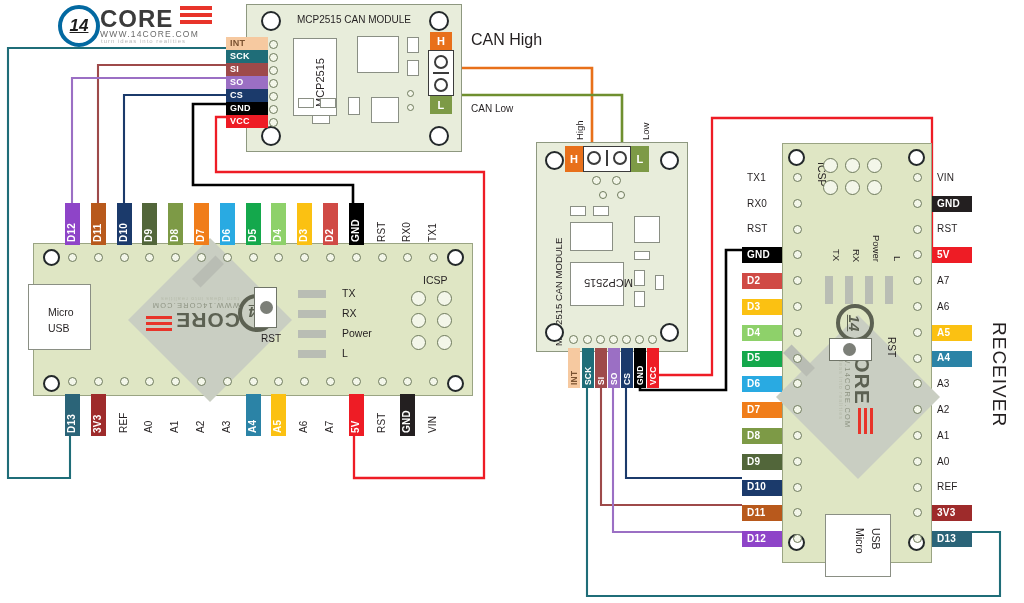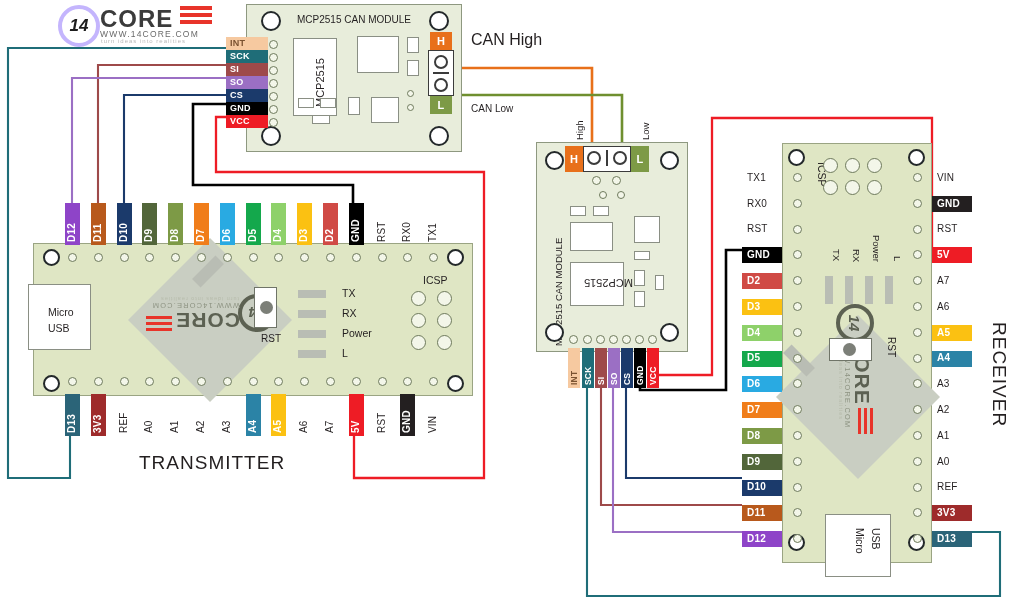--- a/index.html
+++ b/index.html
@@ -18,23 +18,23 @@
   .plainlabel{position:absolute;color:#231f20;font-size:11px;line-height:11px;white-space:nowrap;margin-left:8px;}
   .pinlabel{position:absolute;color:#ffffff;font-size:10.5px;line-height:10.5px;
             display:flex;align-items:center;justify-content:center;white-space:nowrap;
             box-sizing:border-box;font-weight:bold;letter-spacing:.2px;}
   .vert{writing-mode:vertical-rl;}
   .vert180{writing-mode:vertical-rl;transform:rotate(180deg);}
   .rot90cw{transform:rotate(90deg);}
 
   
   .logo{position:absolute;}
-  .logo .circ{position:absolute;border-radius:50%;border:4px solid #c4b5fd;
+  .logo .circ{position:absolute;border-radius:50%;border:4px solid #0369a1;
         display:flex;align-items:center;justify-content:center;
-        font-weight:bold;color:#1d1d1d;font-style:italic;}
+        font-weight:bold;color:#1d1d1d;font-style:italic;text-decoration:underline;}
   .logo .core{position:absolute;font-weight:bold;color:#3b3b3b;letter-spacing:1px;}
   .logo .bars{position:absolute;}
   .logo .bar{background:#e8342a;position:absolute;}
   .logo .www{position:absolute;color:#6a6a6a;letter-spacing:1.2px;}
   .logo .tag{position:absolute;color:#b9b9b9;letter-spacing:1px;}
 
   .bigtext{position:absolute;color:#231f20;letter-spacing:1px;}
 
   .dmd{position:absolute;background:#c9cec2;transform:rotate(45deg);}
   .rstbtn{position:absolute;background:#ffffff;border:1.5px solid #6f7468;box-sizing:border-box;}
@@ -251,21 +251,20 @@
       <div class="hole" style="left: 248.6px; top: 377px; width: 9px; height: 9px;"></div>
       <div class="hole" style="left: 274.4px; top: 377px; width: 9px; height: 9px;"></div>
       <div class="hole" style="left: 300.2px; top: 377px; width: 9px; height: 9px;"></div>
       <div class="hole" style="left: 326px; top: 377px; width: 9px; height: 9px;"></div>
       <div class="hole" style="left: 351.8px; top: 377px; width: 9px; height: 9px;"></div>
       <div class="hole" style="left: 377.6px; top: 377px; width: 9px; height: 9px;"></div>
       <div class="hole" style="left: 403.4px; top: 377px; width: 9px; height: 9px;"></div>
       <div class="hole" style="left: 429.2px; top: 377px; width: 9px; height: 9px;"></div>
     </div>
 
-  <div class="bigtext" style="left:139px;top:452px;font-size:19px;">TRANSMITTER</div>
 
   <div class="modboard" style="left:536px;top:142px;width:152px;height:210px;">
     <div class="plainlabel vert180" style="left:8px;top:103px;height:100px;font-size:9.5px;">MCP2515 CAN MODULE</div>
     <div class="bighole" style="left:8px;top:8px;width:19px;height:19px;"></div>
     <div class="bighole" style="left:8px;top:180px;width:19px;height:19px;"></div>
     <div class="bighole" style="left:123px;top:8px;width:19px;height:19px;"></div>
     <div class="bighole" style="left:123px;top:180px;width:19px;height:19px;"></div>
 
     <div class="whitebox" style="left:33px;top:119px;width:54px;height:44px;"></div>
     <div class="plainlabel" style="left:39px;top:134px;font-size:11px;transform:rotate(180deg);">MCP2515</div>

